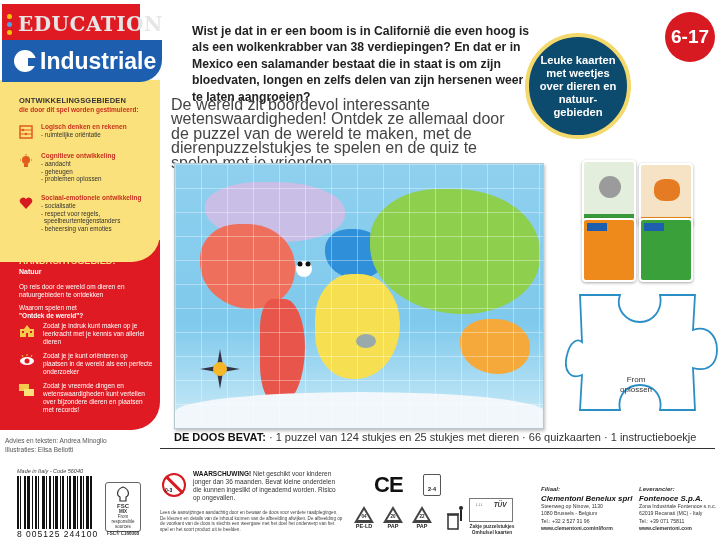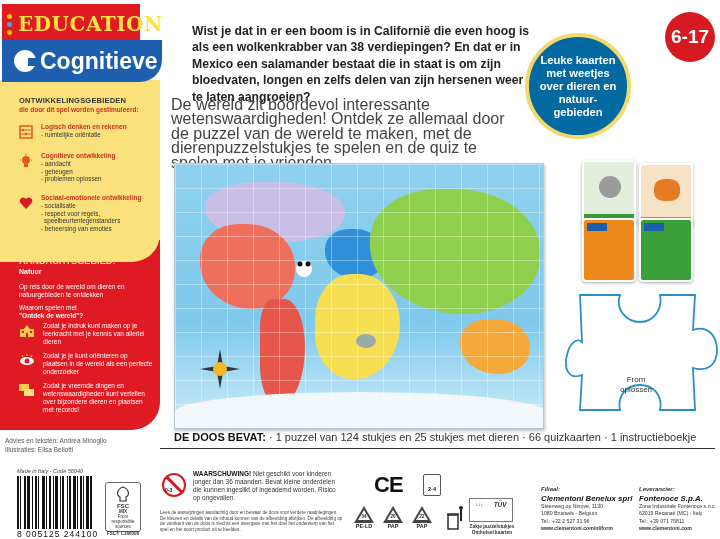--- a/index.html
+++ b/index.html
@@ -1,18 +1,18 @@
 <!DOCTYPE html>
 <html><head>
 <meta charset="utf-8">
 <style>
 *{box-sizing:border-box;margin:0;padding:0}
 body{width:720px;height:539px;background:#fff;font-family:"Liberation Sans",sans-serif;position:relative;overflow:hidden;color:#222}
 .left{position:absolute;left:0;top:0;width:152px;height:430px}
-.edu{position:absolute;left:2px;top:4px;width:138px;height:40px;background:#e01a22;color:#fde047;font-weight:bold;font-size:20px;letter-spacing:0.5px;display:flex;align-items:center;padding-left:16px;font-family:"DejaVu Serif",serif}
+.edu{position:absolute;left:2px;top:4px;width:138px;height:40px;background:#e01a22;color:#e5e5e5;font-weight:bold;font-size:20px;letter-spacing:0.5px;display:flex;align-items:center;padding-left:16px;font-family:"DejaVu Serif",serif}
 .edu .dots{position:absolute;left:5px;top:10px;display:flex;flex-direction:column;gap:3px}
 .edu .dots span{width:5px;height:5px;border-radius:50%;display:block}
 .blue{position:absolute;left:2px;top:40px;width:160px;height:42px;background:#1d5fae;border-radius:0 0 22px 0;color:#fff;font-size:23px;font-weight:bold;display:flex;align-items:center;padding-left:38px}
 .blue .logo{position:absolute;left:12px;top:10px;width:22px;height:22px;border-radius:50%;background:#fff}
 .blue .logo:after{content:"";position:absolute;right:-2px;top:8px;width:10px;height:8px;background:#1d5fae}
 .yellow{position:absolute;left:0;top:80px;width:160px;height:170px;background:#fbe17b;border-radius:0 0 0 0}
 .yellow-curve{position:absolute;left:0;top:232px;width:160px;height:30px;background:#fbe17b;border-radius:0 0 28px 0;z-index:2}
 .red{position:absolute;left:0;top:240px;width:160px;height:190px;background:#e01a22;border-radius:0 0 28px 0}
 .sec-title{position:absolute;left:19px;font-size:7.5px;font-weight:bold;color:#333;letter-spacing:0.2px}
 .sec-sub{position:absolute;left:19px;font-size:6.5px;font-weight:bold;color:#c8311f}
@@ -21,21 +21,21 @@
 .dev .t{font-size:6.5px;font-weight:bold;color:#c8311f;line-height:8px}
 .dev .s{font-size:6.3px;color:#333;line-height:7.5px}
 .red-txt{position:absolute;left:19px;color:#fff;z-index:3}
 .reason{position:absolute;left:19px;display:flex;gap:8px;color:#fff;z-index:3}
 .reason .ic{width:16px;height:14px;flex:none;margin-top:2px}
 .reason .t{font-size:6.5px;line-height:8px;width:110px}
 .credits{position:absolute;left:5px;top:436px;font-size:6.5px;color:#555;line-height:9px}
 .main-q{position:absolute;left:192px;top:23px;width:345px;font-size:12.2px;font-weight:bold;line-height:16.4px;color:#222}
 .main-p{position:absolute;left:171px;top:98px;width:345px;font-size:16px;line-height:14.4px;color:#444}
 .age{position:absolute;left:665px;top:12px;width:50px;height:50px;border-radius:50%;background:#d71921;color:#fff;font-weight:bold;font-size:19px;display:flex;align-items:center;justify-content:center}
-.badge{position:absolute;left:525px;top:33px;width:106px;height:106px;border-radius:50%;background:#0369a1;border:4px solid #f3d96b;color:#fff;font-weight:bold;font-size:11.2px;line-height:13px;text-align:center;display:flex;align-items:center;justify-content:center;padding:6px}
+.badge{position:absolute;left:525px;top:33px;width:106px;height:106px;border-radius:50%;background:#0c4a6e;border:4px solid #f3d96b;color:#fff;font-weight:bold;font-size:11.2px;line-height:13px;text-align:center;display:flex;align-items:center;justify-content:center;padding:6px}
 .puzzle{position:absolute;left:174px;top:163px;width:370px;height:266px;background:linear-gradient(180deg,#8fd0ee 0%,#7fc9ec 60%,#b9e3f5 90%,#e6f4fb 100%);border:1px solid #b7c7cf;box-shadow:1px 2px 3px rgba(0,0,0,0.25);overflow:hidden}
 .grid{position:absolute;inset:0;background-image:linear-gradient(rgba(255,255,255,0.35) 1px,transparent 1px),linear-gradient(90deg,rgba(255,255,255,0.35) 1px,transparent 1px);background-size:26px 24px}
 .land{position:absolute;border-radius:40% 50% 45% 55%}
 .cards{position:absolute;left:582px;top:160px}
 .card{position:absolute;width:54px;height:64px;border-radius:4px;background:#fff;box-shadow:0 1px 3px rgba(0,0,0,0.35)}
 .piece{position:absolute;left:565px;top:290px}
 .ware{position:absolute;left:620px;top:375px;font-size:8px;color:#333;text-align:center;line-height:10px}
 .box-contents{position:absolute;left:174px;top:431px;font-size:11px;color:#333}
 .box-contents b{color:#111}
 .hr{position:absolute;left:160px;top:448px;width:555px;height:1px;background:#333}
@@ -76,21 +76,21 @@
   <div class="edu">
     <div class="dots">
       <span style="background:#f5c400"></span>
         <span style="background:#4fa3e0"></span>
         <span style="background:#f5c400"></span>
     </div>
     <span>EDUCATION</span>
   </div>
   <div class="blue">
     <span class="logo"></span>
-    <span>Cognitieve</span>
+    <span>Industriale</span>
   </div>
 
   <div class="sec-title" style="top:96px">ONTWIKKELINGSGEBIEDEN</div>
   <div class="sec-sub" style="top:106px">die door dit spel worden gestimuleerd:</div>
 
   <div class="dev" style="top:123px">
     <svg class="ic" viewBox="0 0 14 14">
         <rect x="1" y="1" width="12" height="12" fill="none" stroke="#e25a1c" stroke-width="1.5"></rect>
         <line x1="1" y1="5" x2="13" y2="5" stroke="#e25a1c"></line>
         <line x1="1" y1="9" x2="13" y2="9" stroke="#e25a1c"></line>

